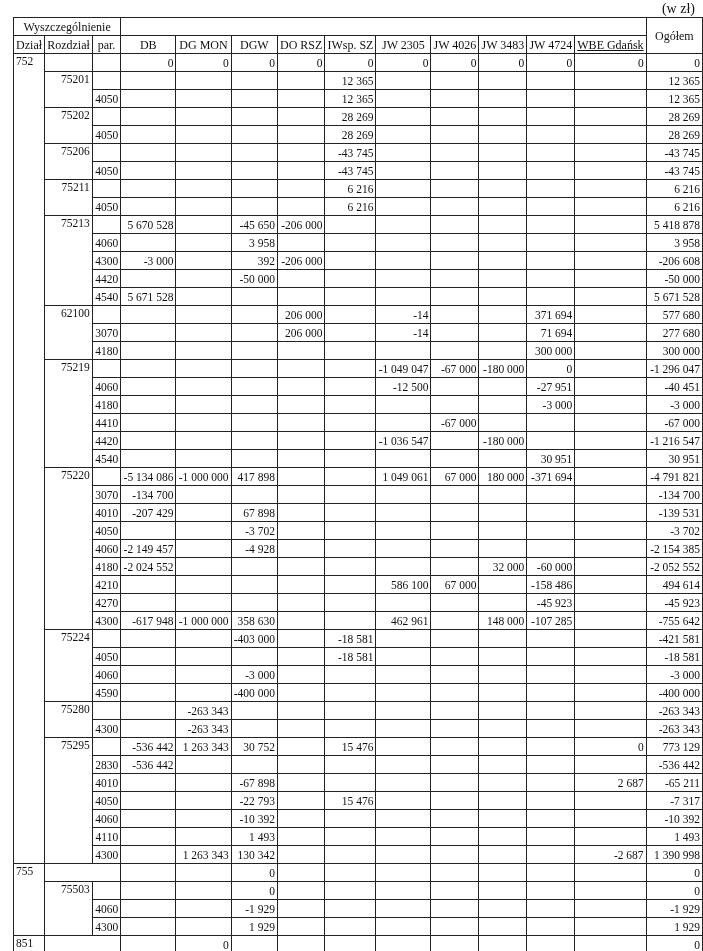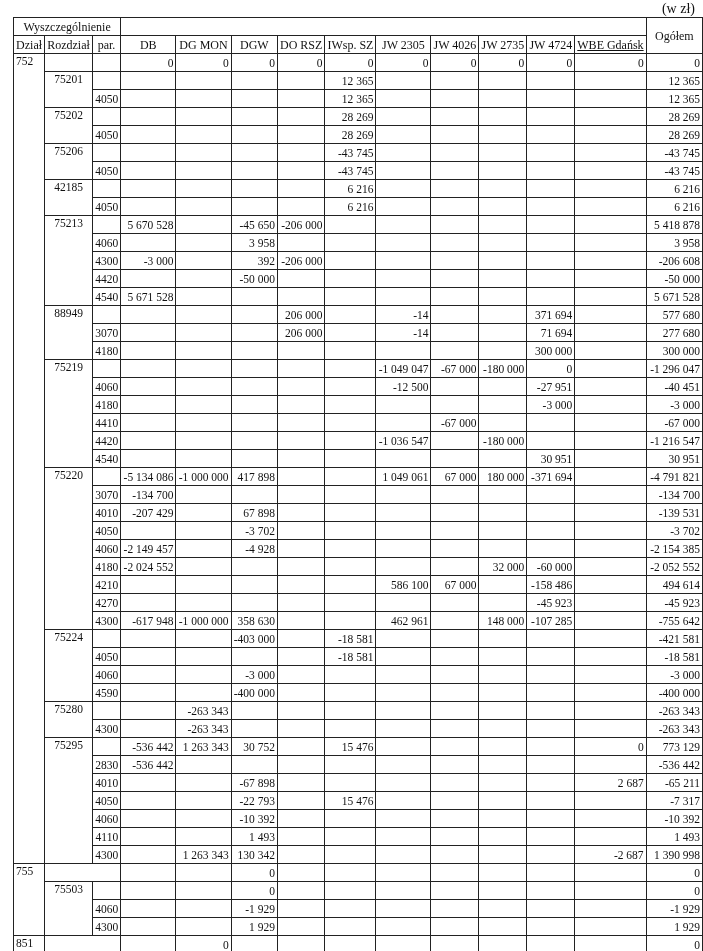--- a/index.html
+++ b/index.html
@@ -9,21 +9,21 @@
   table.budget { position: absolute; left: 13px; top: 17px; border-collapse: collapse;
                  table-layout: fixed; font-size: 11.5px; }
   table.budget td, table.budget th { border: 1px solid #222; padding: 0 2px; height: 17px;
                  line-height: 14px; white-space: nowrap; overflow: hidden; font-weight: normal; }
   table.budget th { text-align: center; vertical-align: middle; font-size: 12px; }
   th.h1 { height: 18px; }
   th.h2 { height: 26px; margin-top: 32px; }
   th.wrap { white-space: normal; line-height: 13px; text-decoration: underline; }
   td.num { text-align: right; }
   td.dz { text-align: left; vertical-align: top; }
-  td.rz { text-align: center; vertical-align: top; }
+  td.rz { text-align: right; vertical-align: top; }
   td.pr { text-align: right; }
 </style>
 </head>
 <body>
 
 <div class="unit">(w zł)</div>
 
 <table class="budget">
   <colgroup>
     <col style="width:32px">
@@ -51,21 +51,21 @@
         <th class="h2">Dział</th>
         <th class="h2">Rozdział</th>
         <th class="h2">par.</th>
         <th class="h2">DB</th>
         <th class="h2">DG MON</th>
         <th class="h2">DGW</th>
         <th class="h2">DO RSZ</th>
         <th class="h2">IWsp. SZ</th>
         <th class="h2">JW 2305</th>
         <th class="h2">JW 4026</th>
-        <th class="h2">JW 2735</th>
+        <th class="h2">JW 3483</th>
         <th class="h2">JW 4724</th>
         <th class="h2 wrap">WBE Gdańsk</th>
       </tr>
   </thead>
   <tbody id="tbody">
       <tr>
         <td class="dz" rowspan="45">752</td>
         <td></td>
         <td></td>
         <td class="num">0</td>
@@ -161,21 +161,21 @@
         <td class="num"></td>
         <td class="num">-43 745</td>
         <td class="num"></td>
         <td class="num"></td>
         <td class="num"></td>
         <td class="num"></td>
         <td class="num"></td>
         <td class="num">-43 745</td>
       </tr>
       <tr>
-        <td class="rz" rowspan="2">42185</td>
+        <td class="rz" rowspan="2">75211</td>
         <td></td>
         <td class="num"></td>
         <td class="num"></td>
         <td class="num"></td>
         <td class="num"></td>
         <td class="num">6 216</td>
         <td class="num"></td>
         <td class="num"></td>
         <td class="num"></td>
         <td class="num"></td>
@@ -261,21 +261,21 @@
         <td class="num"></td>
         <td class="num"></td>
         <td class="num"></td>
         <td class="num"></td>
         <td class="num"></td>
         <td class="num"></td>
         <td class="num"></td>
         <td class="num">5 671 528</td>
       </tr>
       <tr>
-        <td class="rz" rowspan="3">88949</td>
+        <td class="rz" rowspan="3">62100</td>
         <td></td>
         <td class="num"></td>
         <td class="num"></td>
         <td class="num"></td>
         <td class="num">206 000</td>
         <td class="num"></td>
         <td class="num">-14</td>
         <td class="num"></td>
         <td class="num"></td>
         <td class="num">371 694</td>

